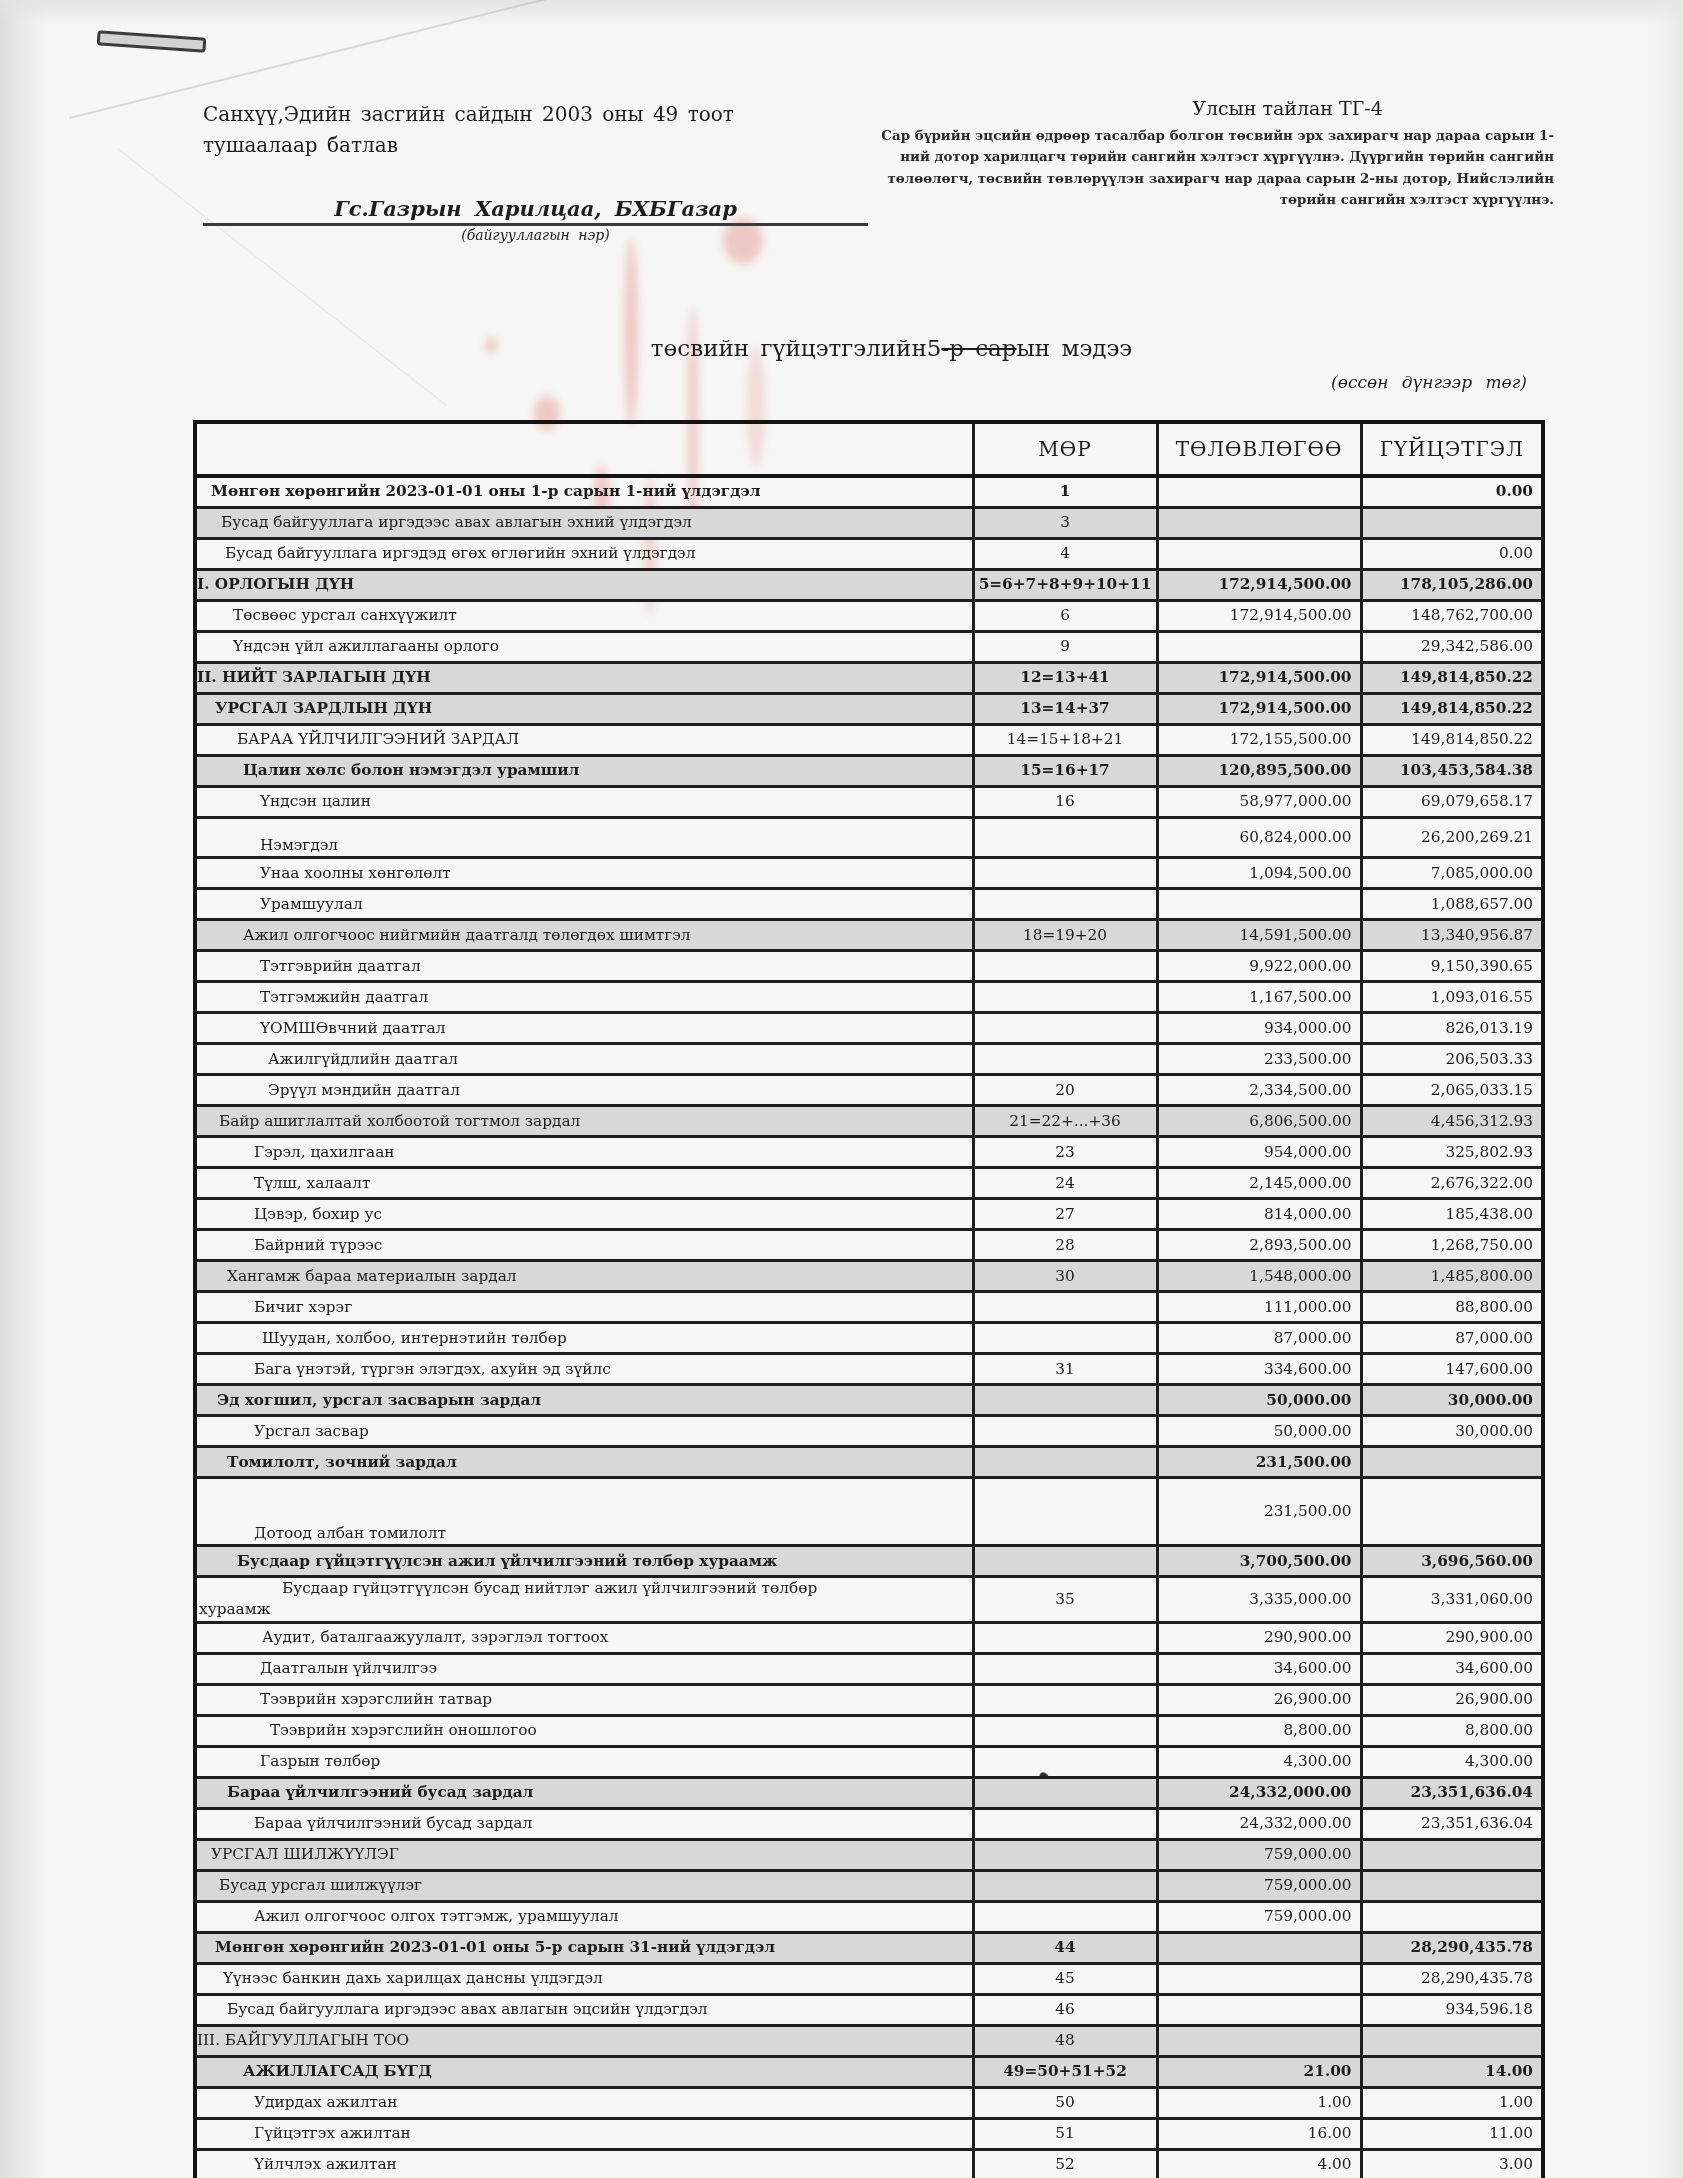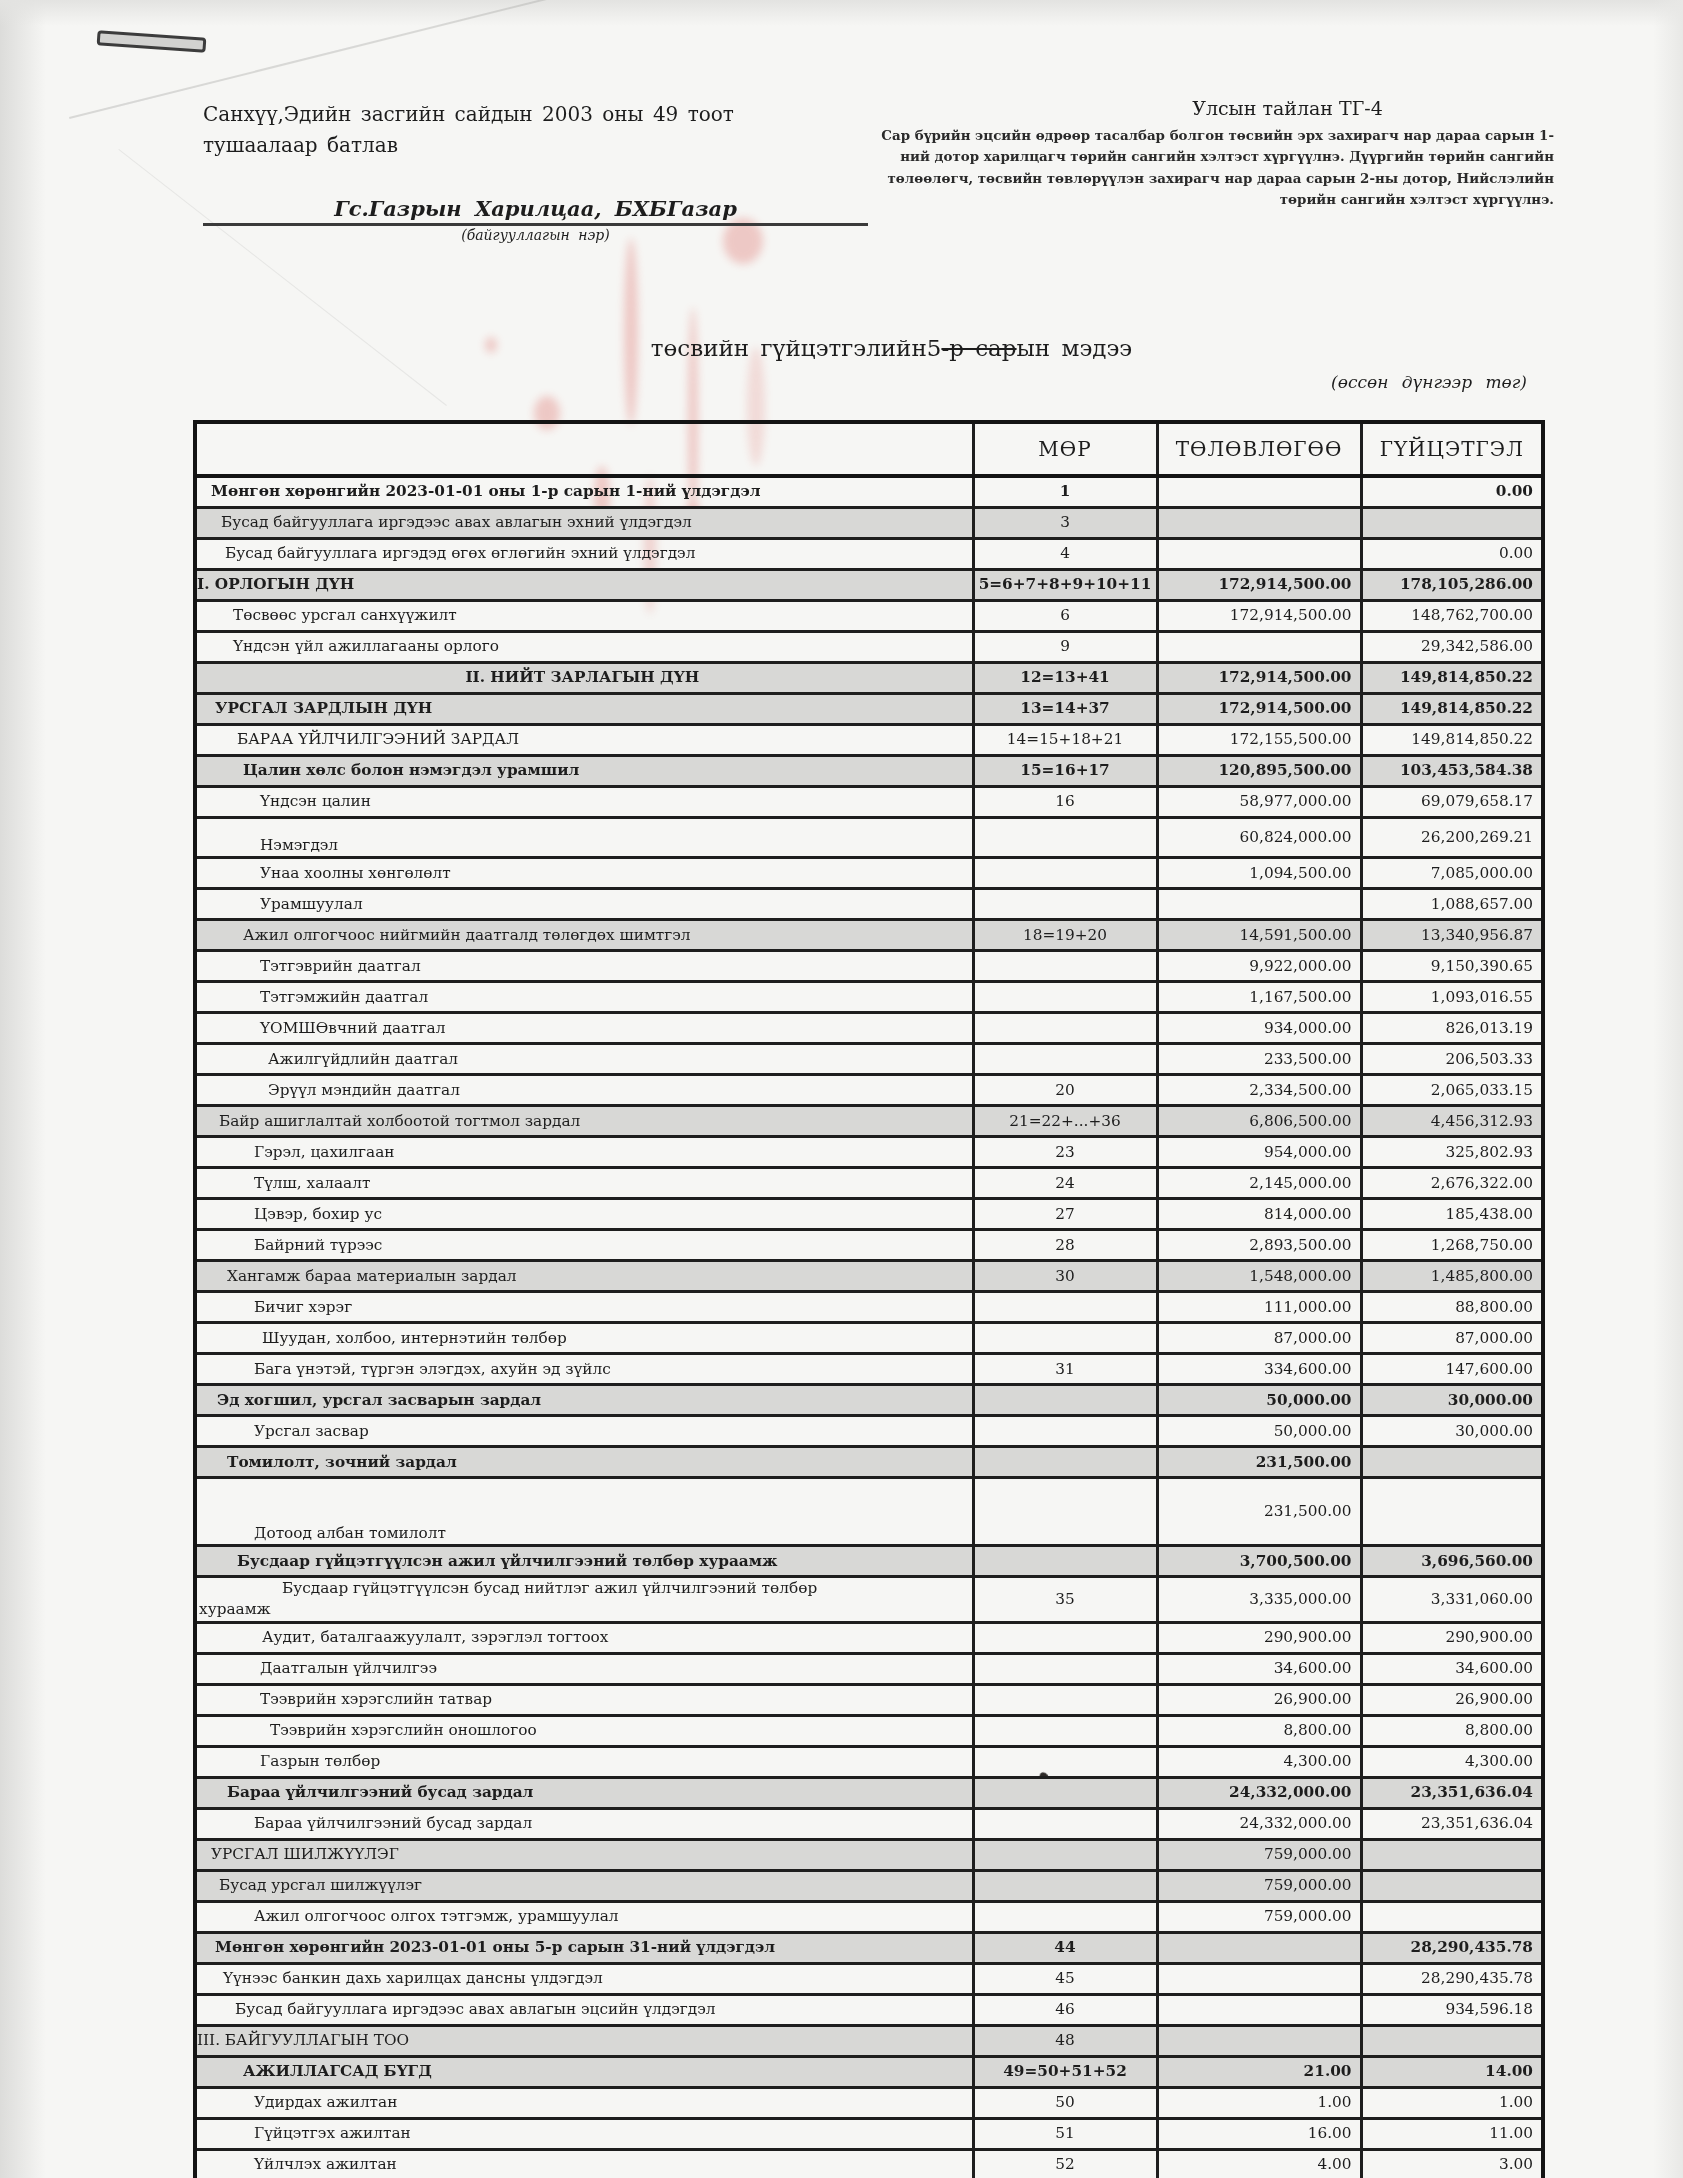--- a/index.html
+++ b/index.html
@@ -194,21 +194,21 @@
         </td>
         <td class="c-plan">
           <div></div>
         </td>
         <td class="c-exec">
           <div>29,342,586.00</div>
         </td>
       </tr>
       <tr class="shade bold">
         <td class="c-label">
-          <div style="padding-left: 0px; text-align: center;">II. НИЙТ ЗАРЛАГЫН ДҮН</div>
+          <div style="padding-left: 0px;">II. НИЙТ ЗАРЛАГЫН ДҮН</div>
         </td>
         <td class="c-mor">
           <div>12=13+41</div>
         </td>
         <td class="c-plan">
           <div>172,914,500.00</div>
         </td>
         <td class="c-exec">
           <div>149,814,850.22</div>
         </td>
@@ -769,21 +769,21 @@
         </td>
         <td class="c-plan">
           <div></div>
         </td>
         <td class="c-exec">
           <div>28,290,435.78</div>
         </td>
       </tr>
       <tr>
         <td class="c-label">
-          <div style="padding-left: 38px;">Бусад байгууллага иргэдээс авах авлагын эцсийн үлдэгдэл</div>
+          <div style="padding-left: 30px;">Бусад байгууллага иргэдээс авах авлагын эцсийн үлдэгдэл</div>
         </td>
         <td class="c-mor">
           <div>46</div>
         </td>
         <td class="c-plan">
           <div></div>
         </td>
         <td class="c-exec">
           <div>934,596.18</div>
         </td>

